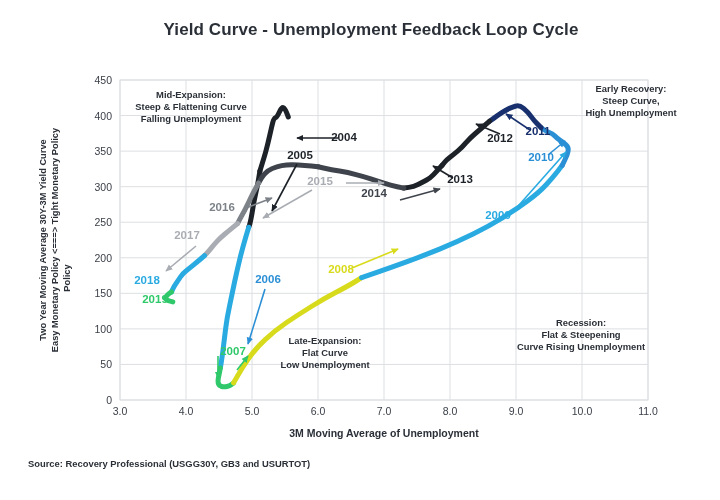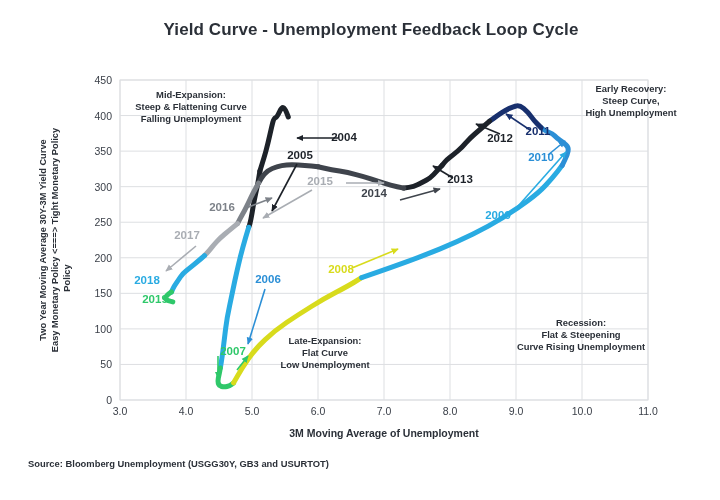--- a/index.html
+++ b/index.html
@@ -185,13 +185,13 @@
     <text class="axis-title" x="384" y="437" text-anchor="middle">3M Moving Average of Unemployment</text>
 
     <g transform="translate(46,240)">
       <text class="yaxis-title" transform="rotate(-90)" x="0" y="0" text-anchor="middle">Two Year Moving Average 30Y-3M Yield Curve</text>
       <text class="yaxis-title" transform="rotate(-90)" x="0" y="12" text-anchor="middle">Easy Monetary Policy &lt;===&gt; Tight Monetary Policy</text>
       <text class="yaxis-title" transform="rotate(-90)" x="-38" y="24" text-anchor="middle">Policy</text>
     </g>
   </svg>
 </div>
 
-<div class="src">Source: Bloomberg Unemployment (USGG30Y, GB3 and USURTOT)</div>
+<div class="src">Source: Recovery Professional (USGG30Y, GB3 and USURTOT)</div>
 
 </body></html>

